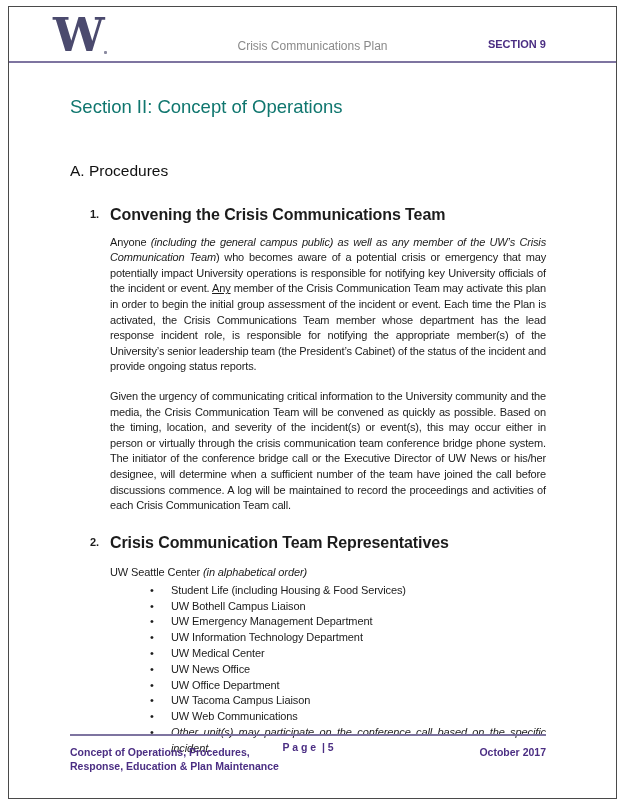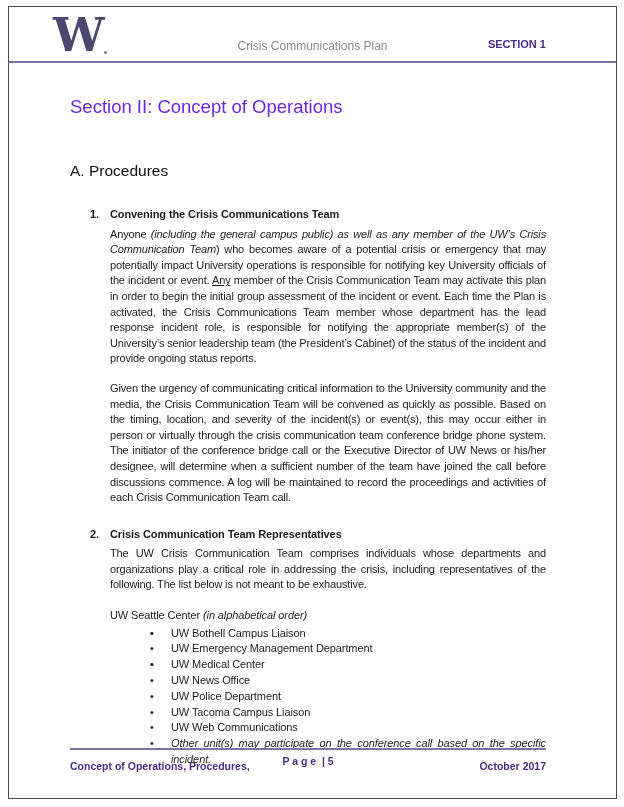--- a/index.html
+++ b/index.html
@@ -8,31 +8,31 @@
 
   
   .header{position:relative;height:54px;border-bottom:2px solid #7e74a0;}
   .logo{position:absolute;left:44px;top:2px;font-family:"DejaVu Serif",serif;font-weight:bold;font-size:46px;line-height:52px;color:#4b4a6e;}
   .logo-mark{position:absolute;left:95px;top:44px;width:3px;height:3px;background:#8a8aa0;border-radius:1px;}
   .hdr-center{position:absolute;left:0;right:0;top:32px;text-align:center;font-size:12px;color:#8a8a8a;}
   .hdr-right{position:absolute;right:70px;top:31px;font-size:11px;font-weight:bold;color:#4b2e83;}
 
   
   .content{padding:0 70px 0 61px;}
-  .doc-title{margin-top:33px;font-size:18.5px;color:#6d28d9;}
+  .doc-title{margin-top:33px;font-size:18.5px;color:#0f766e;}
   .doc-sub{margin-top:44px;font-size:15.5px;color:#111;}
 
   .body-txt{font-size:11px;line-height:15.6px;letter-spacing:-0.15px;text-align:justify;}
   .num-item{display:flex;margin-left:20px;}
   .ni-1{margin-top:27px;}
   .ni-2{margin-top:21px;}
   .num{width:20px;flex-shrink:0;font-weight:bold;font-size:11px;line-height:15.6px;}
   .num-body{flex:1;min-width:0;}
-  .item-heading{font-weight:bold;font-size:11px;line-height:15.6px;letter-spacing:-0.1px;}
-  .para{margin:4px 0 0 0;}
+  .item-heading{font-weight:bold;font-size:16px;line-height:15.6px;letter-spacing:-0.1px;}
+  .para{margin:12px 0 0 0;}
   .para + .para{margin-top:14px;}
   .it{font-style:italic;}
   .us{text-decoration:underline;}
 
   .list-header{margin-top:15px;font-size:11px;line-height:15.6px;letter-spacing:-0.1px;}
   ul.blist{list-style:none;margin:2px 0 0 0;padding:0 0 0 40px;}
   ul.blist li{position:relative;padding-left:21px;font-size:11px;line-height:15.8px;letter-spacing:-0.1px;}
   ul.blist li .bdot{position:absolute;left:0;top:0;font-size:11px;}
 
   
@@ -43,61 +43,61 @@
 </style>
 </head>
 <body>
 
 <div class="page">
 
   <div class="header">
     <div class="logo">W</div>
     <div class="logo-mark"></div>
     <div class="hdr-center">Crisis Communications Plan</div>
-    <div class="hdr-right">SECTION 1</div>
+    <div class="hdr-right">SECTION 9</div>
   </div>
 
   <div class="content">
     <div class="doc-title">Section II: Concept of Operations</div>
     <div class="doc-sub">A. Procedures</div>
 
     <div class="num-item ni-1 body-txt">
       <div class="num">1.</div>
       <div class="num-body">
         <div class="item-heading">Convening the Crisis Communications Team</div>
         <p class="para"><span>Anyone </span><span class="it">(including the general campus public) as well as any member of the UW’s Crisis Communication Team</span><span>) who becomes aware of a potential crisis or emergency that may potentially impact University operations is responsible for notifying key University officials of the incident or event.  </span><span class="us">Any</span><span> member of the Crisis Communication Team may activate this plan in order to begin the initial group assessment of the incident or event.  Each time the Plan is activated, the Crisis Communications Team member whose department has the lead response incident role, is responsible for notifying the appropriate member(s) of the University’s senior leadership team (the President’s Cabinet) of the status of the incident and provide ongoing status reports.</span></p>
         <p class="para">Given the urgency of communicating critical information to the University community and the media, the Crisis Communication Team will be convened as quickly as possible.  Based on the timing, location, and severity of the incident(s) or event(s), this may occur either in person or virtually through the crisis communication team conference bridge phone system.  The initiator of the conference bridge call or the Executive Director of UW News or his/her designee, will determine when a sufficient number of the team have joined the call before discussions commence. A log will be maintained to record the proceedings and activities of each Crisis Communication Team call.</p>
       </div>
     </div>
 
     <div class="num-item ni-2 body-txt">
       <div class="num">2.</div>
       <div class="num-body">
         <div class="item-heading">Crisis Communication Team Representatives</div>
-        <p class="para">The UW Crisis Communication Team comprises individuals whose departments and organizations play a critical role in addressing the crisis, including representatives of the following.  The list below is not meant to be exhaustive.</p>
 
         <div class="list-header"><span class="it" style="font-style:normal">UW Seattle Center </span><span class="it">(in alphabetical order)</span></div>
 
         <ul class="blist">
-          <li><span class="bdot">•</span></li>
+          <li><span class="bdot">•</span><span>Student Life (including Housing &amp; Food Services)</span></li>
           <li><span class="bdot">•</span><span>UW Bothell Campus Liaison</span></li>
           <li><span class="bdot">•</span><span>UW Emergency Management Department</span></li>
-          <li><span class="bdot">•</span></li>
+          <li><span class="bdot">•</span><span>UW Information Technology Department</span></li>
           <li><span class="bdot">•</span><span>UW Medical Center</span></li>
           <li><span class="bdot">•</span><span>UW News Office</span></li>
-          <li><span class="bdot">•</span><span>UW Police Department</span></li>
+          <li><span class="bdot">•</span><span>UW Office Department</span></li>
           <li><span class="bdot">•</span><span>UW Tacoma Campus Liaison</span></li>
           <li><span class="bdot">•</span><span>UW Web Communications</span></li>
           <li><span class="bdot">•</span><span class="it">Other unit(s) may participate on the conference call based on the specific incident.</span></li>
         </ul>
       </div>
     </div>
   </div>
 
   <div class="footer">
     <div class="f-left">
       <div>Concept of Operations, Procedures,</div>
+      <div>Response, Education &amp; Plan Maintenance</div>
     </div>
     <div class="f-center">P a g e  | 5</div>
     <div class="f-right">October 2017</div>
   </div>
 
 </div>
 
 </body></html>

